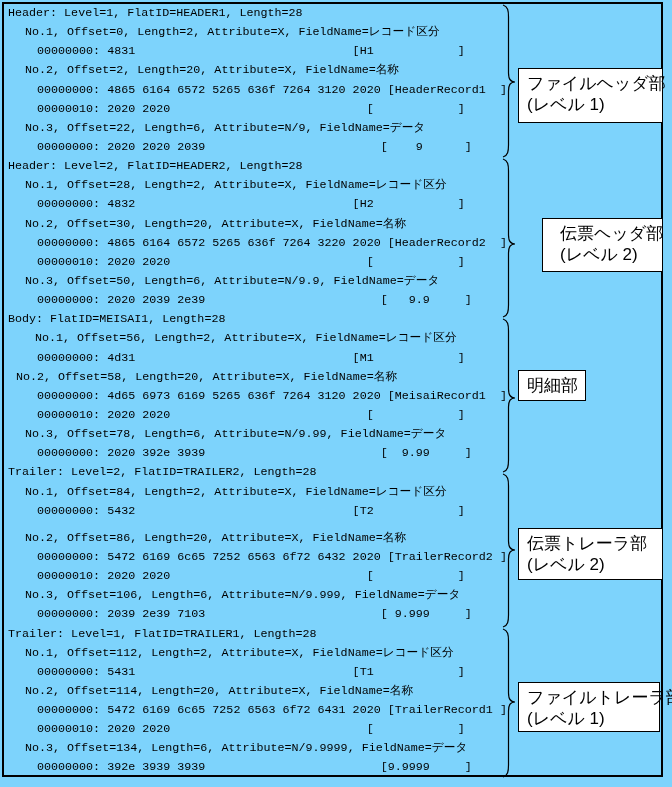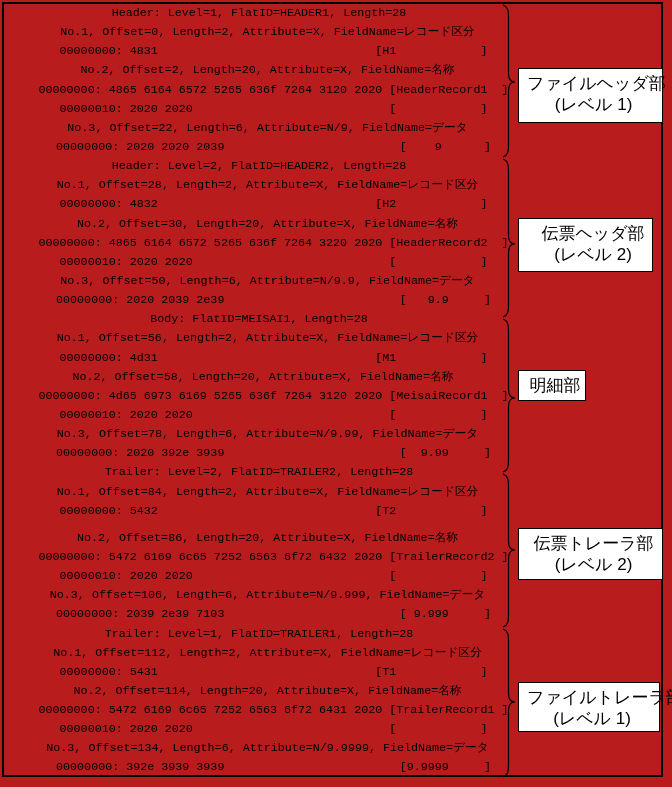--- a/index.html
+++ b/index.html
@@ -1,19 +1,19 @@
 <!DOCTYPE html>
 <html><head>
 <meta charset="utf-8">
 <style>
   html,body { margin:0; padding:0; background:#ffffff; }
   .page {
-    position:relative; width:672px; height:787px; background:#b91c1c;
+    position:relative; width:672px; height:787px; background:#7dd3fc;
     font-family:"Liberation Mono","DejaVu Sans Mono",monospace;
-    color:#000; overflow:hidden;text-align:center;
+    color:#000; overflow:hidden;
   }
   .frame {
     position:absolute; left:2px; top:2px; width:661px; height:775px;
     border:2px solid #000; box-sizing:border-box;
   }
   .dump { position:absolute; left:0; top:4px; width:510px; }
   .dump-line {
     white-space:pre; font-size:11.7px; line-height:19.15px; height:19.15px;
     letter-spacing:0; color:#000;
   }
@@ -42,21 +42,21 @@
       <div class="dump-line" style="padding-left: 37px;">00000000: 2020 2020 2039                         [    9      ]</div>
       <div class="dump-line" style="padding-left: 8px;">Header: Level=2, FlatID=HEADER2, Length=28</div>
       <div class="dump-line" style="padding-left: 25px;">No.1, Offset=28, Length=2, Attribute=X, FieldName=レコード区分</div>
       <div class="dump-line" style="padding-left: 37px;">00000000: 4832                               [H2            ]</div>
       <div class="dump-line" style="padding-left: 25px;">No.2, Offset=30, Length=20, Attribute=X, FieldName=名称</div>
       <div class="dump-line" style="padding-left: 37px;">00000000: 4865 6164 6572 5265 636f 7264 3220 2020 [HeaderRecord2  ]</div>
       <div class="dump-line" style="padding-left: 37px;">00000010: 2020 2020                            [            ]</div>
       <div class="dump-line" style="padding-left: 25px;">No.3, Offset=50, Length=6, Attribute=N/9.9, FieldName=データ</div>
       <div class="dump-line" style="padding-left: 37px;">00000000: 2020 2039 2e39                         [   9.9     ]</div>
       <div class="dump-line" style="padding-left: 8px;">Body: FlatID=MEISAI1, Length=28</div>
-      <div class="dump-line" style="padding-left: 25px;">No.1, Offset=56, Length=2, Attribute=X, FieldName=レコード区分</div>
+      <div class="dump-line" style="padding-left: 25px; margin-left: 10px;">No.1, Offset=56, Length=2, Attribute=X, FieldName=レコード区分</div>
       <div class="dump-line" style="padding-left: 37px;">00000000: 4d31                               [M1            ]</div>
       <div class="dump-line" style="padding-left: 16px;">No.2, Offset=58, Length=20, Attribute=X, FieldName=名称</div>
       <div class="dump-line" style="padding-left: 37px;">00000000: 4d65 6973 6169 5265 636f 7264 3120 2020 [MeisaiRecord1  ]</div>
       <div class="dump-line" style="padding-left: 37px;">00000010: 2020 2020                            [            ]</div>
       <div class="dump-line" style="padding-left: 25px;">No.3, Offset=78, Length=6, Attribute=N/9.99, FieldName=データ</div>
       <div class="dump-line" style="padding-left: 37px;">00000000: 2020 392e 3939                         [  9.99     ]</div>
       <div class="dump-line" style="padding-left: 8px;">Trailer: Level=2, FlatID=TRAILER2, Length=28</div>
       <div class="dump-line" style="padding-left: 25px;">No.1, Offset=84, Length=2, Attribute=X, FieldName=レコード区分</div>
       <div class="dump-line" style="padding-left: 37px;">00000000: 5432                               [T2            ]</div>
       <div class="dump-line" style="padding-left: 25px; margin-top: 8px;">No.2, Offset=86, Length=20, Attribute=X, FieldName=名称</div>
@@ -77,21 +77,21 @@
       <svg width="16" height="154" viewBox="0 0 16 154" style="position: absolute; left: 501px; top: 4px; overflow: visible;">
         <path d="M2,1 C7,2.5 7.5,7 7.5,13 L7.5,69 C7.5,74.5 9,78 14,78 C9,78 7.5,81.5 7.5,87 L7.5,141 C7.5,147 7,151.5 2,153" fill="none" stroke="#000000" stroke-width="1.2"></path>
       </svg>
       <div class="anno-box" style="left: 518px; top: 68px; width: 145px; height: 55px;">
         <div class="anno-line">ファイルヘッダ部</div>
         <div class="anno-line">(レベル 1)</div>
       </div>
       <svg width="16" height="160" viewBox="0 0 16 160" style="position: absolute; left: 501px; top: 158px; overflow: visible;">
         <path d="M2,1 C7,2.5 7.5,7 7.5,13 L7.5,77 C7.5,82.5 9,86 14,86 C9,86 7.5,89.5 7.5,95 L7.5,147 C7.5,153 7,157.5 2,159" fill="none" stroke="#000000" stroke-width="1.2"></path>
       </svg>
-      <div class="anno-box" style="left: 518px; top: 218px; width: 135px; height: 54px; padding-left: 17px;">
+      <div class="anno-box" style="left: 542px; top: 218px; width: 121px; height: 54px; padding-left: 17px;">
         <div class="anno-line">伝票ヘッダ部</div>
         <div class="anno-line">(レベル 2)</div>
       </div>
       <svg width="16" height="155" viewBox="0 0 16 155" style="position: absolute; left: 501px; top: 318px; overflow: visible;">
         <path d="M2,1 C7,2.5 7.5,7 7.5,13 L7.5,71 C7.5,76.5 9,80 14,80 C9,80 7.5,83.5 7.5,89 L7.5,142 C7.5,148 7,152.5 2,154" fill="none" stroke="#000000" stroke-width="1.2"></path>
       </svg>
       <div class="anno-box" style="left: 518px; top: 370px; width: 68px; height: 31px;">
         <div class="anno-line">明細部</div>
       </div>
       <svg width="16" height="155" viewBox="0 0 16 155" style="position: absolute; left: 501px; top: 473px; overflow: visible;">

